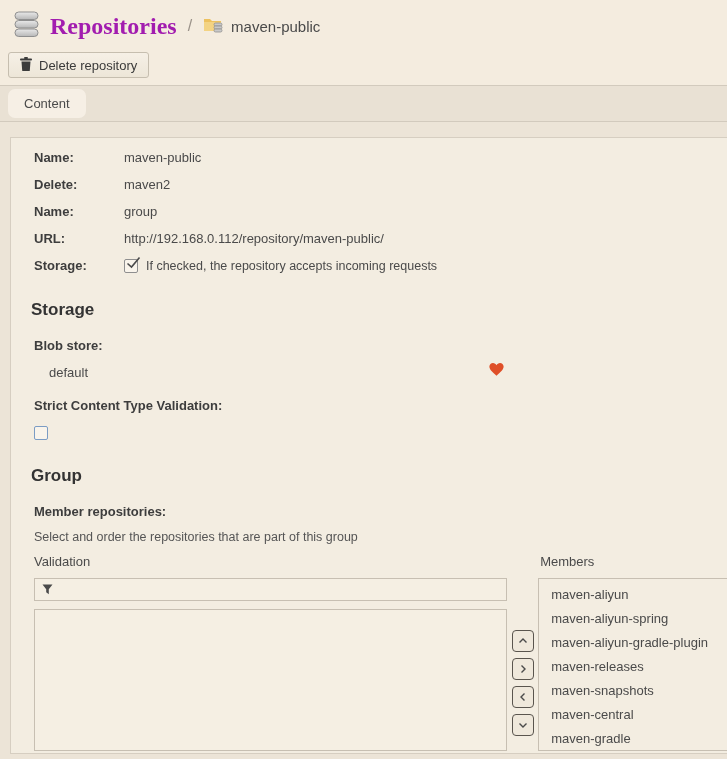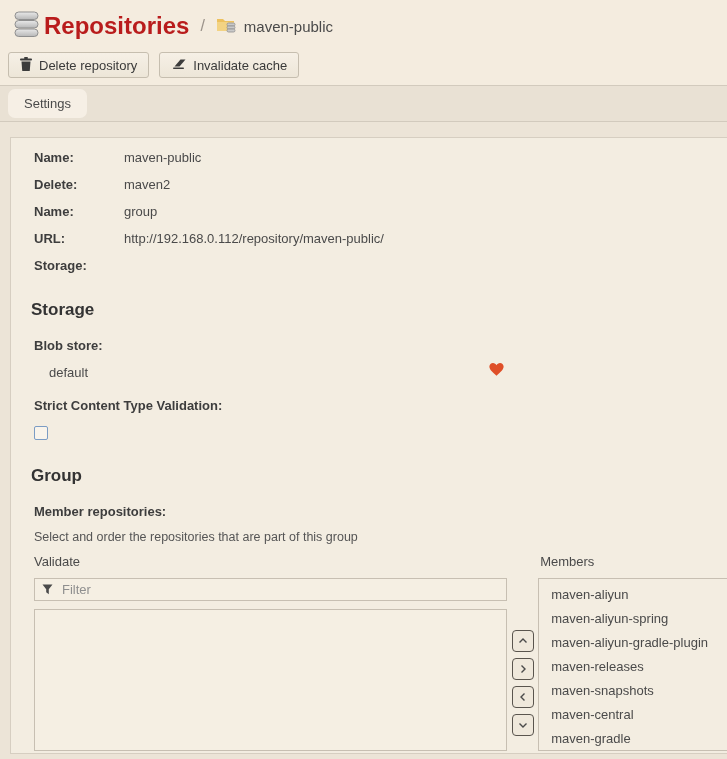--- a/index.html
+++ b/index.html
@@ -6,21 +6,21 @@
   html,body { margin:0; padding:0; }
   body {
     width:727px; height:759px; overflow:hidden; position:relative;
     font-family:"Liberation Sans", sans-serif;
     background:#f4ecdf; color:#3d3d3d;
   }
 
   
   .header { height:85px; }
   .title-row { display:flex; align-items:center; padding:9px 0 0 13px; }
-  .page-title { font-size:24px; font-weight:bold; color:#b91c1c; margin-left:4px; }
+  .page-title { font-size:24px; font-weight:bold; color:#a21caf; margin-left:10px;font-family:Liberation Serif, serif; }
   .crumb-sep { margin:0 11px; font-size:16px; color:#9a9289; }
   .crumb-name { font-size:15px; color:#4a4a4a; margin-left:7px; }
 
   .toolbar { display:flex; gap:10px; padding-left:8px; margin-top:9px; }
   .btn {
     display:inline-flex; align-items:center; gap:7px; height:26px;
     padding:0 11px; font-size:13px; color:#3a3a3a;
     background:linear-gradient(#f6f0e6,#ede6d8);
     border:1px solid #c6beaf; border-radius:3px; cursor:pointer;text-align:center;
   }
@@ -133,34 +133,25 @@
     <button class="btn">
       <span>
         <svg width="12" height="14" viewBox="0 0 12 14" fill="#3c3c3c">
           <rect x="4" y="0" width="4" height="2" rx="1"></rect>
           <rect x="0" y="1.6" width="12" height="1.8" rx="0.9"></rect>
           <path d="M1.5 4.5 h9 l-0.7 9 a1 1 0 0 1 -1 .9 h-5.6 a1 1 0 0 1 -1 -.9 z"></path>
         </svg>
       </span>
       <span>Delete repository</span>
     </button>
-    <button class="btn">
-      <span>
-        <svg width="15" height="12" viewBox="0 0 15 12" fill="#3c3c3c">
-          <path d="M3.5 8.5 L9.5 1.5 h5 L8.5 8.5 z"></path>
-          <rect x="2" y="9.5" width="11" height="1.6" rx="0.8"></rect>
-        </svg>
-      </span>
-      <span>Invalidate cache</span>
-    </button>
   </div>
 </div>
 
 <div class="tabbar">
-  <div class="tab">Settings</div>
+  <div class="tab">Content</div>
 </div>
 
 <div class="content">
   <div class="panel">
 
     <div class="form-row">
       <div class="form-label">Name:</div>
       <div class="form-value">maven-public</div>
     </div>
     <div class="form-row">
@@ -170,44 +161,51 @@
     <div class="form-row">
       <div class="form-label">Name:</div>
       <div class="form-value">group</div>
     </div>
     <div class="form-row">
       <div class="form-label">URL:</div>
       <div class="form-value">http://192.168.0.112/repository/maven-public/</div>
     </div>
     <div class="form-row">
       <div class="form-label">Storage:</div>
+      <div class="check-row">
+        <span class="cbx">
+          <svg width="15" height="13" viewBox="0 0 15 13">
+            <polyline points="1.5,7.5 5.5,11 13.5,1.5" fill="none" stroke="#4a4a4a" stroke-width="1.6"></polyline>
+          </svg>
+        </span>
+        <span class="check-text">If checked, the repository accepts incoming requests</span>
+      </div>
     </div>
 
     <div class="section-heading">Storage</div>
     <div class="sub-label">Blob store:</div>
     <div class="sub-value">default</div>
     <div class="sub-label">Strict Content Type Validation:</div>
     <div class="check-row strict-row">
       <span class="cbx blue"></span>
     </div>
 
     <div class="section-heading">Group</div>
     <div class="sub-label">Member repositories:</div>
     <div class="helper">Select and order the repositories that are part of this group</div>
 
     <div class="dual-select">
       <div class="col-available">
-        <div class="col-label">Validate</div>
+        <div class="col-label">Validation</div>
         <div class="filter-box">
           <span>
             <svg width="11" height="11" viewBox="0 0 11 11" fill="#4a4a4a">
               <path d="M0.5 0.5 h10 L6.8 5.3 v5 L4.2 8.2 V5.3 z"></path>
             </svg>
           </span>
-          <input type="text" placeholder="Filter" style="">
         </div>
         <div class="list-box"></div>
       </div>
 
       <div class="col-controls">
         <div class="arrow-btn">
           <svg width="12" height="12" viewBox="0 0 12 12">
             <polyline points="2.5,7.5 6,4 9.5,7.5" fill="none" stroke="#4a4a4a" stroke-width="1.4"></polyline>
           </svg>
         </div>

